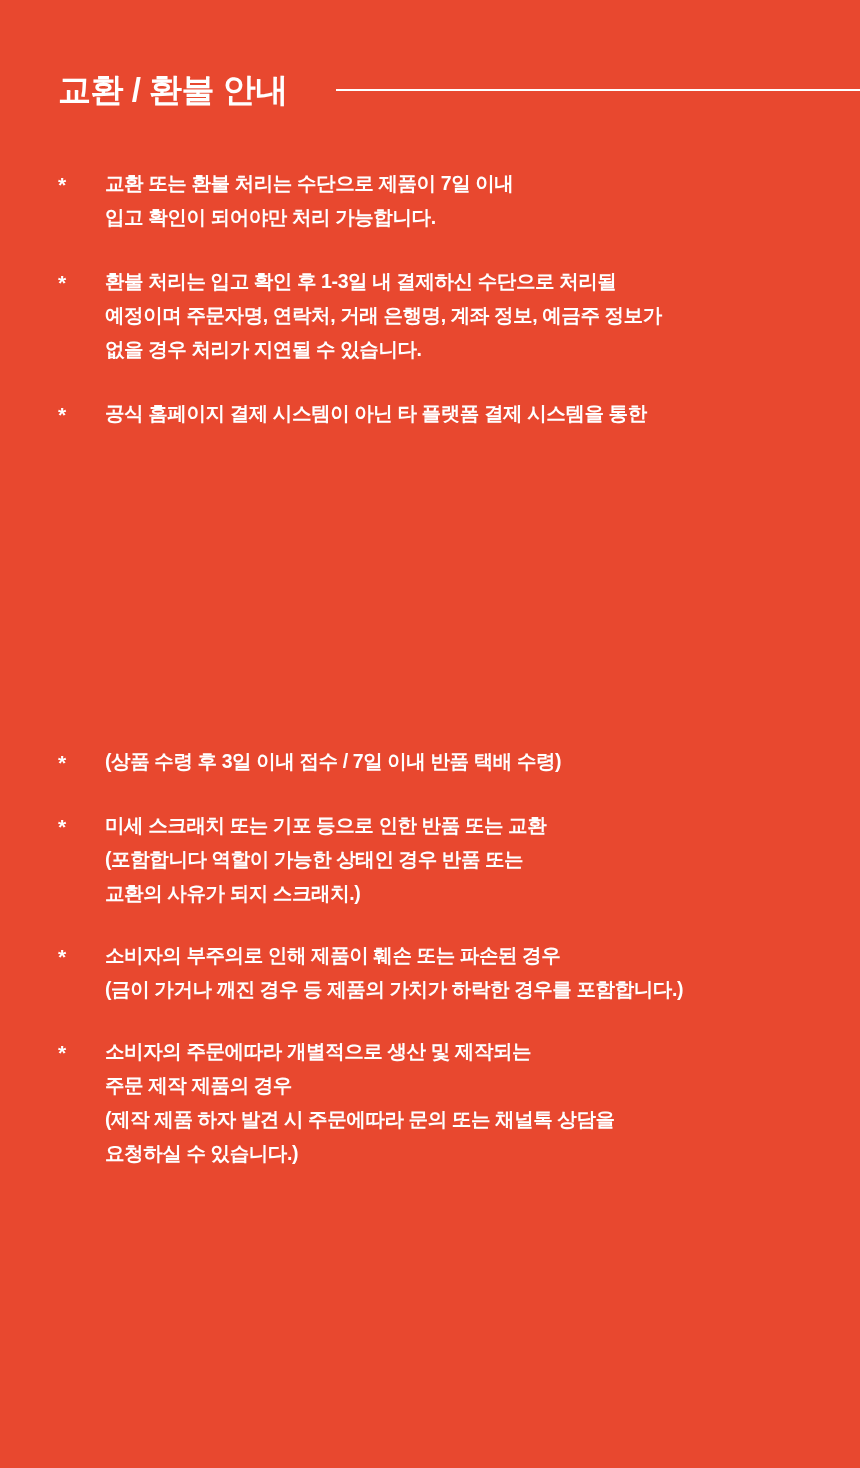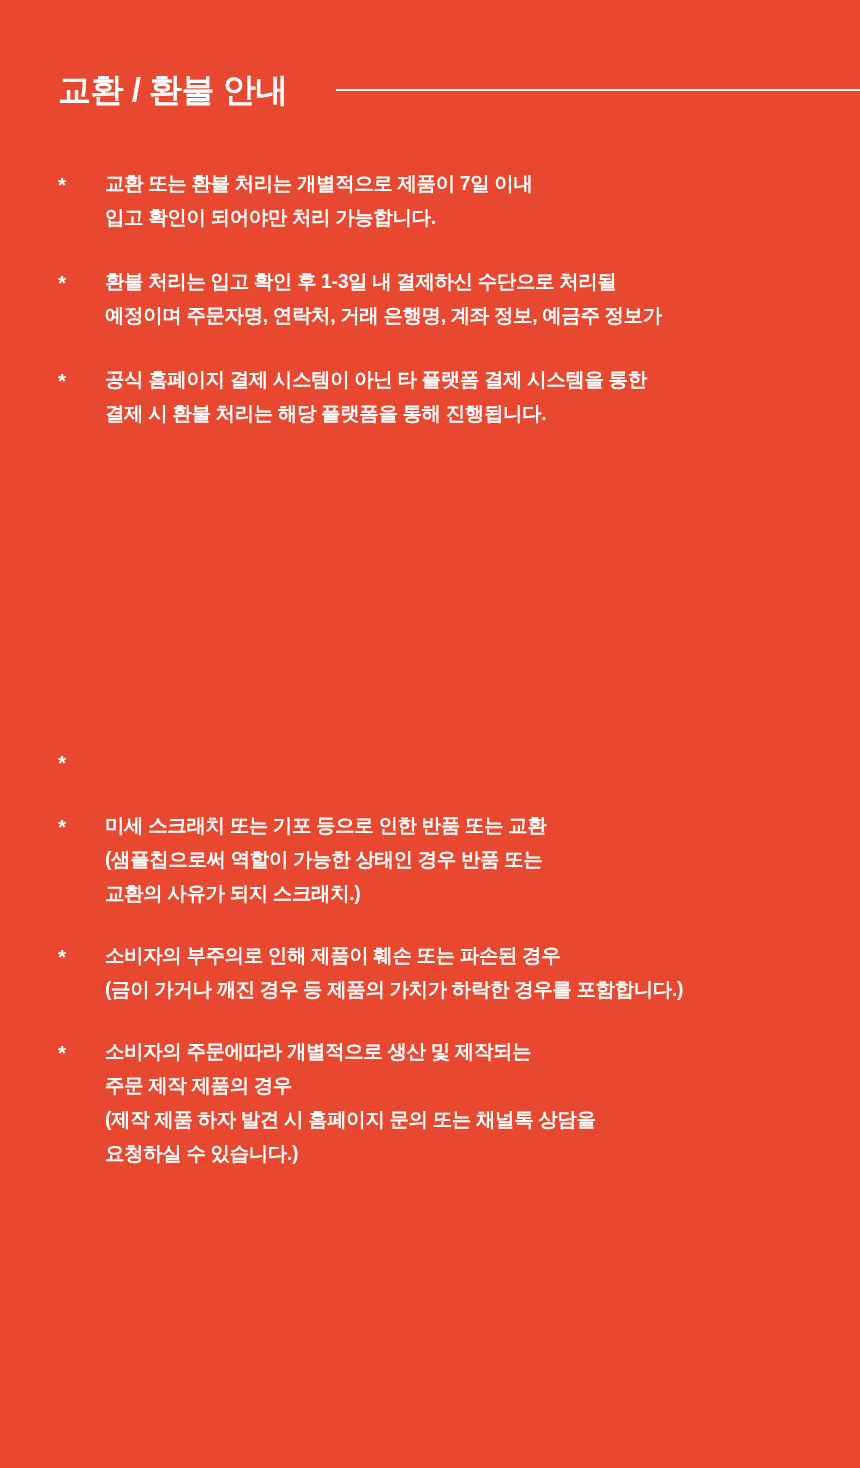--- a/index.html
+++ b/index.html
@@ -95,77 +95,78 @@
     <div class="heading-row">
       <div class="heading-title">교환 / 환불 안내</div>
       <div class="heading-rule"></div>
     </div>
 
     <div class="bullet-list">
 
       <div class="bullet-item">
         <div class="bullet-mark">*</div>
         <div class="bullet-lines">
-          <div class="bullet-line">교환 또는 환불 처리는 개별적으로 제품이 7일 이내</div>
+          <div class="bullet-line">교환 또는 환불 처리는 수단으로 제품이 7일 이내</div>
           <div class="bullet-line">입고 확인이 되어야만 처리 가능합니다.</div>
         </div>
       </div>
 
       <div class="bullet-item">
         <div class="bullet-mark">*</div>
         <div class="bullet-lines">
           <div class="bullet-line">환불 처리는 입고 확인 후 1-3일 내 결제하신 수단으로 처리될</div>
           <div class="bullet-line">예정이며 주문자명, 연락처, 거래 은행명, 계좌 정보, 예금주 정보가</div>
+          <div class="bullet-line">없을 경우 처리가 지연될 수 있습니다.</div>
         </div>
       </div>
 
       <div class="bullet-item">
         <div class="bullet-mark">*</div>
         <div class="bullet-lines">
           <div class="bullet-line">공식 홈페이지 결제 시스템이 아닌 타 플랫폼 결제 시스템을 통한</div>
-          <div class="bullet-line">결제 시 환불 처리는 해당 플랫폼을 통해 진행됩니다.</div>
         </div>
       </div>
 
     </div>
   </div>
 
   <div class="section section-2">
 
     <div class="bullet-list">
 
       <div class="bullet-item">
         <div class="bullet-mark">*</div>
         <div class="bullet-lines">
+          <div class="bullet-line">(상품 수령 후 3일 이내 접수 / 7일 이내 반품 택배 수령)</div>
         </div>
       </div>
 
       <div class="bullet-item">
         <div class="bullet-mark">*</div>
         <div class="bullet-lines">
           <div class="bullet-line">미세 스크래치 또는 기포 등으로 인한 반품 또는 교환</div>
-          <div class="bullet-line">(샘플칩으로써 역할이 가능한 상태인 경우 반품 또는</div>
+          <div class="bullet-line">(포함합니다 역할이 가능한 상태인 경우 반품 또는</div>
           <div class="bullet-line">교환의 사유가 되지 스크래치.)</div>
         </div>
       </div>
 
       <div class="bullet-item">
         <div class="bullet-mark">*</div>
         <div class="bullet-lines">
           <div class="bullet-line">소비자의 부주의로 인해 제품이 훼손 또는 파손된 경우</div>
           <div class="bullet-line">(금이 가거나 깨진 경우 등 제품의 가치가 하락한 경우를 포함합니다.)</div>
         </div>
       </div>
 
       <div class="bullet-item">
         <div class="bullet-mark">*</div>
         <div class="bullet-lines">
           <div class="bullet-line">소비자의 주문에따라 개별적으로 생산 및 제작되는</div>
           <div class="bullet-line">주문 제작 제품의 경우</div>
-          <div class="bullet-line">(제작 제품 하자 발견 시 홈페이지 문의 또는 채널톡 상담을</div>
+          <div class="bullet-line">(제작 제품 하자 발견 시 주문에따라 문의 또는 채널톡 상담을</div>
           <div class="bullet-line">요청하실 수 있습니다.)</div>
         </div>
       </div>
 
     </div>
   </div>
 
 </div>
 
 </body></html>

